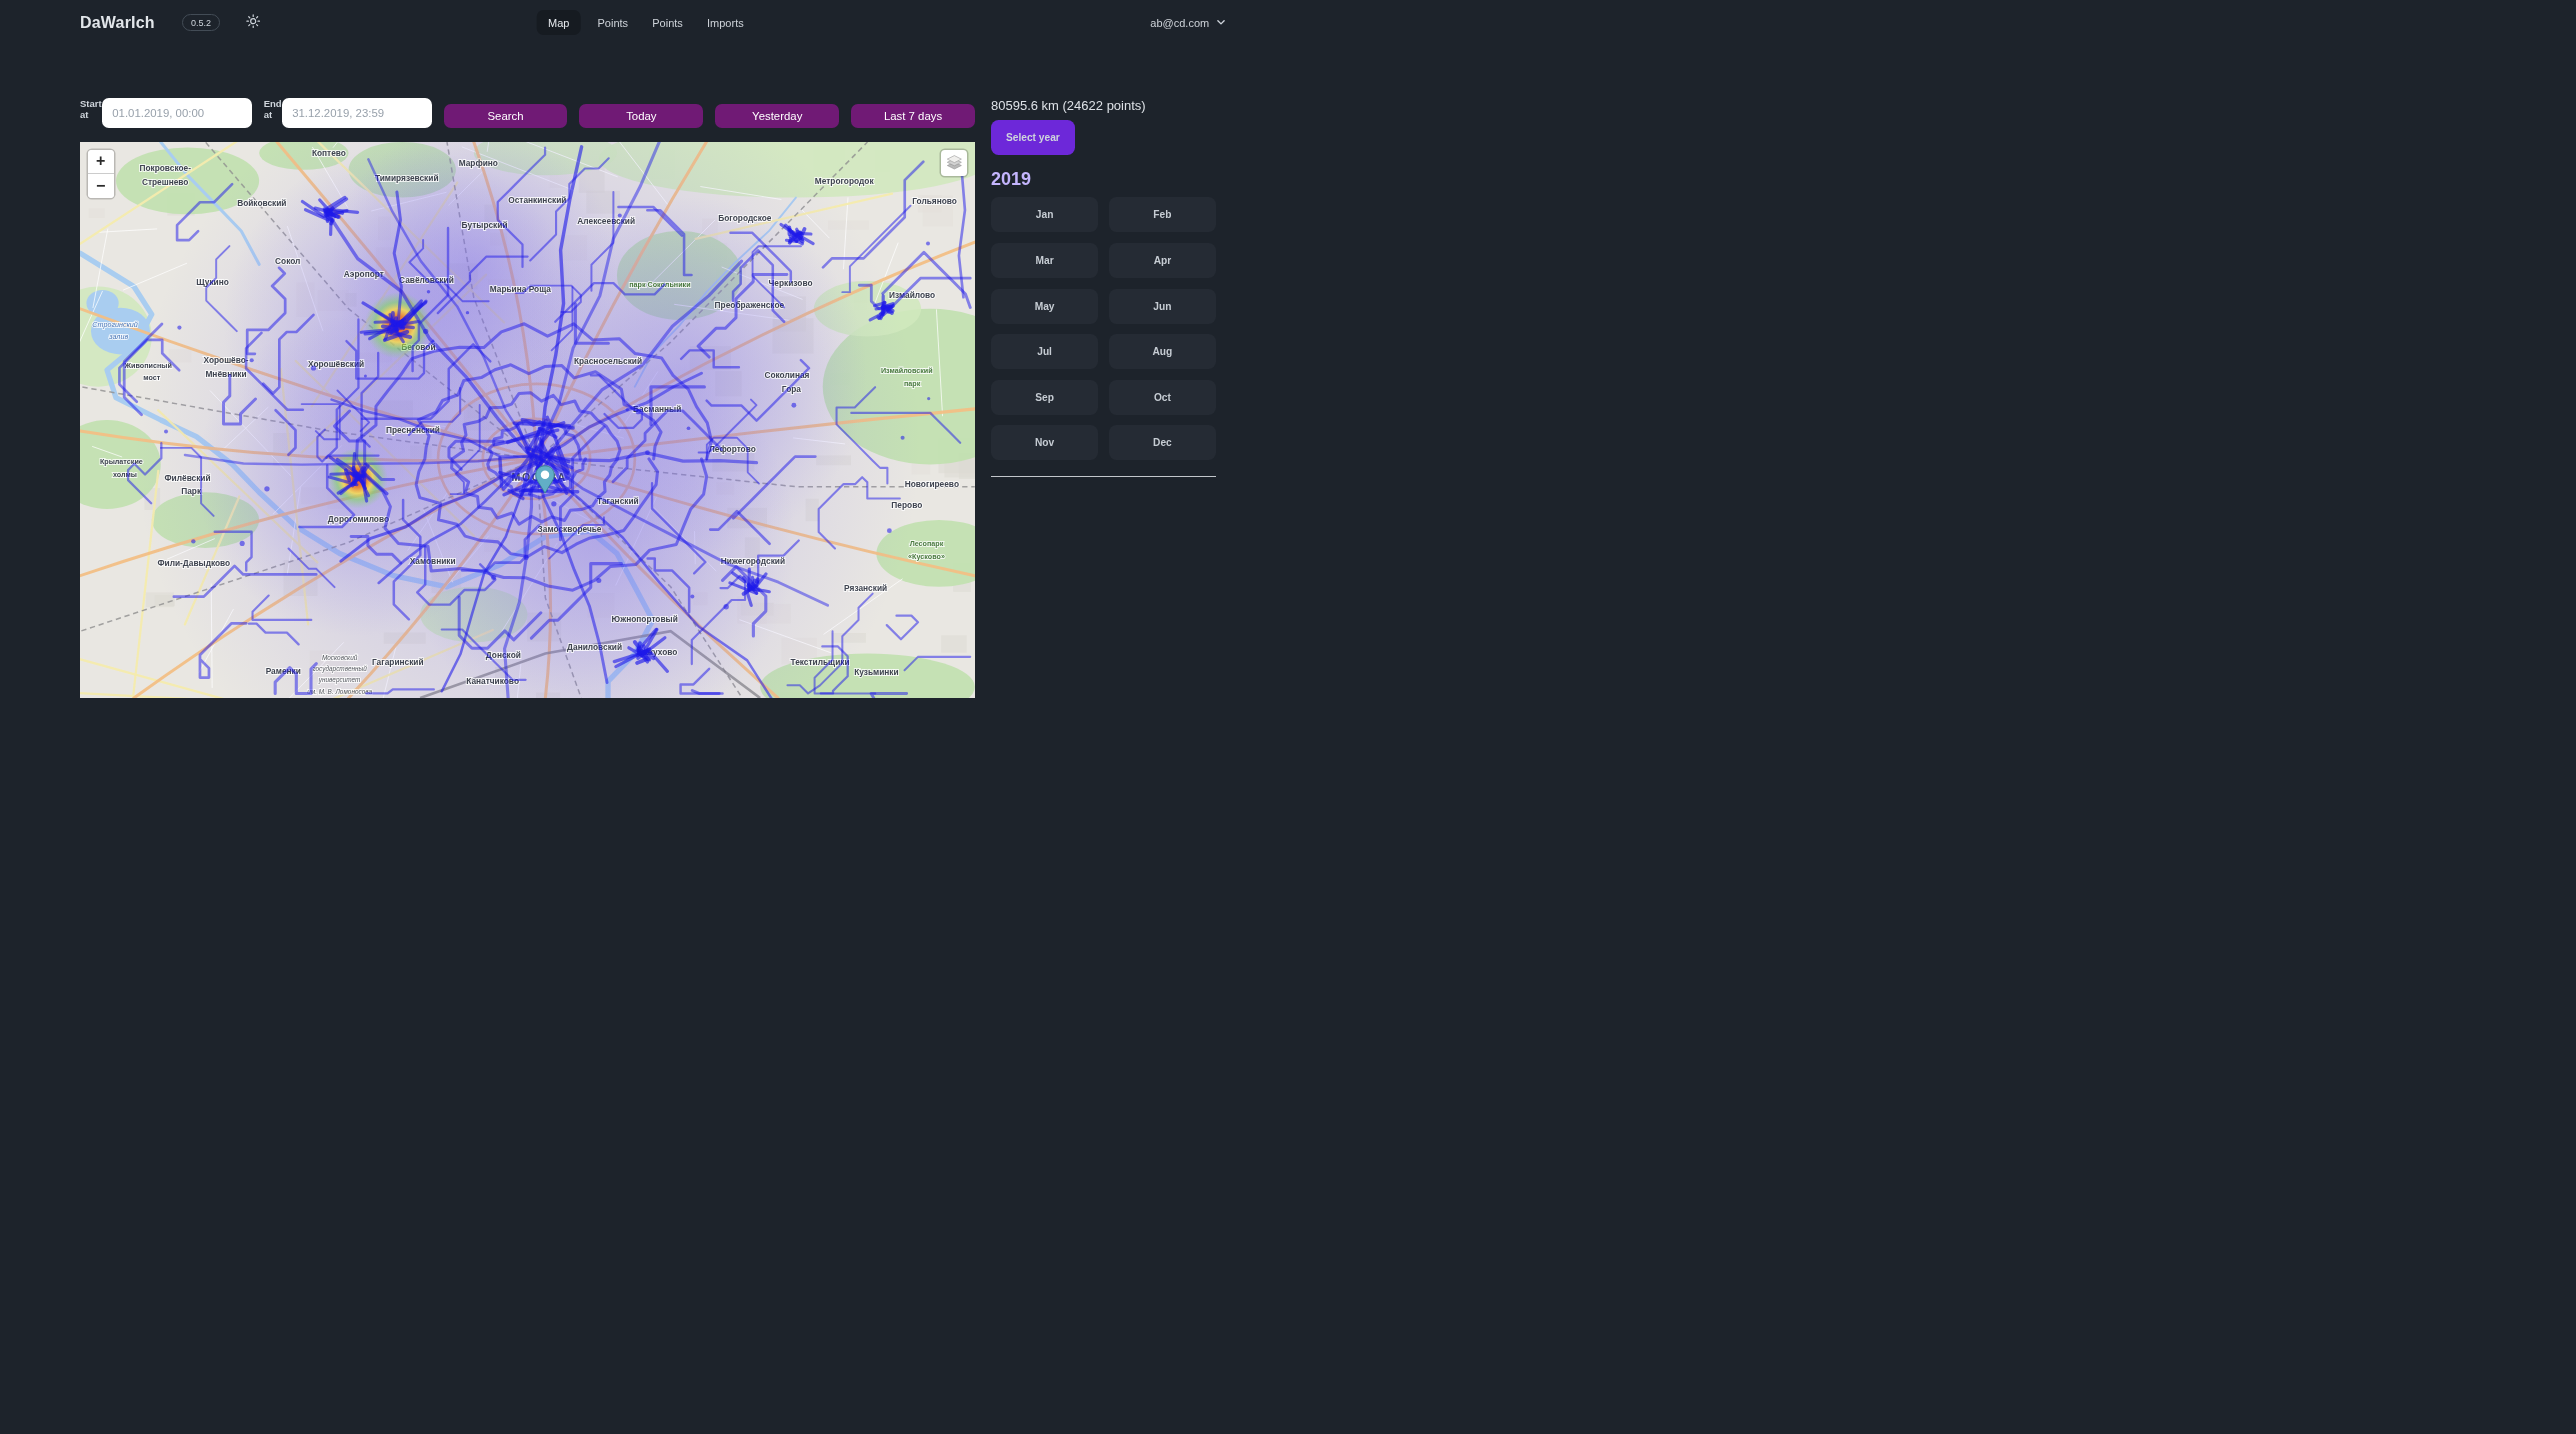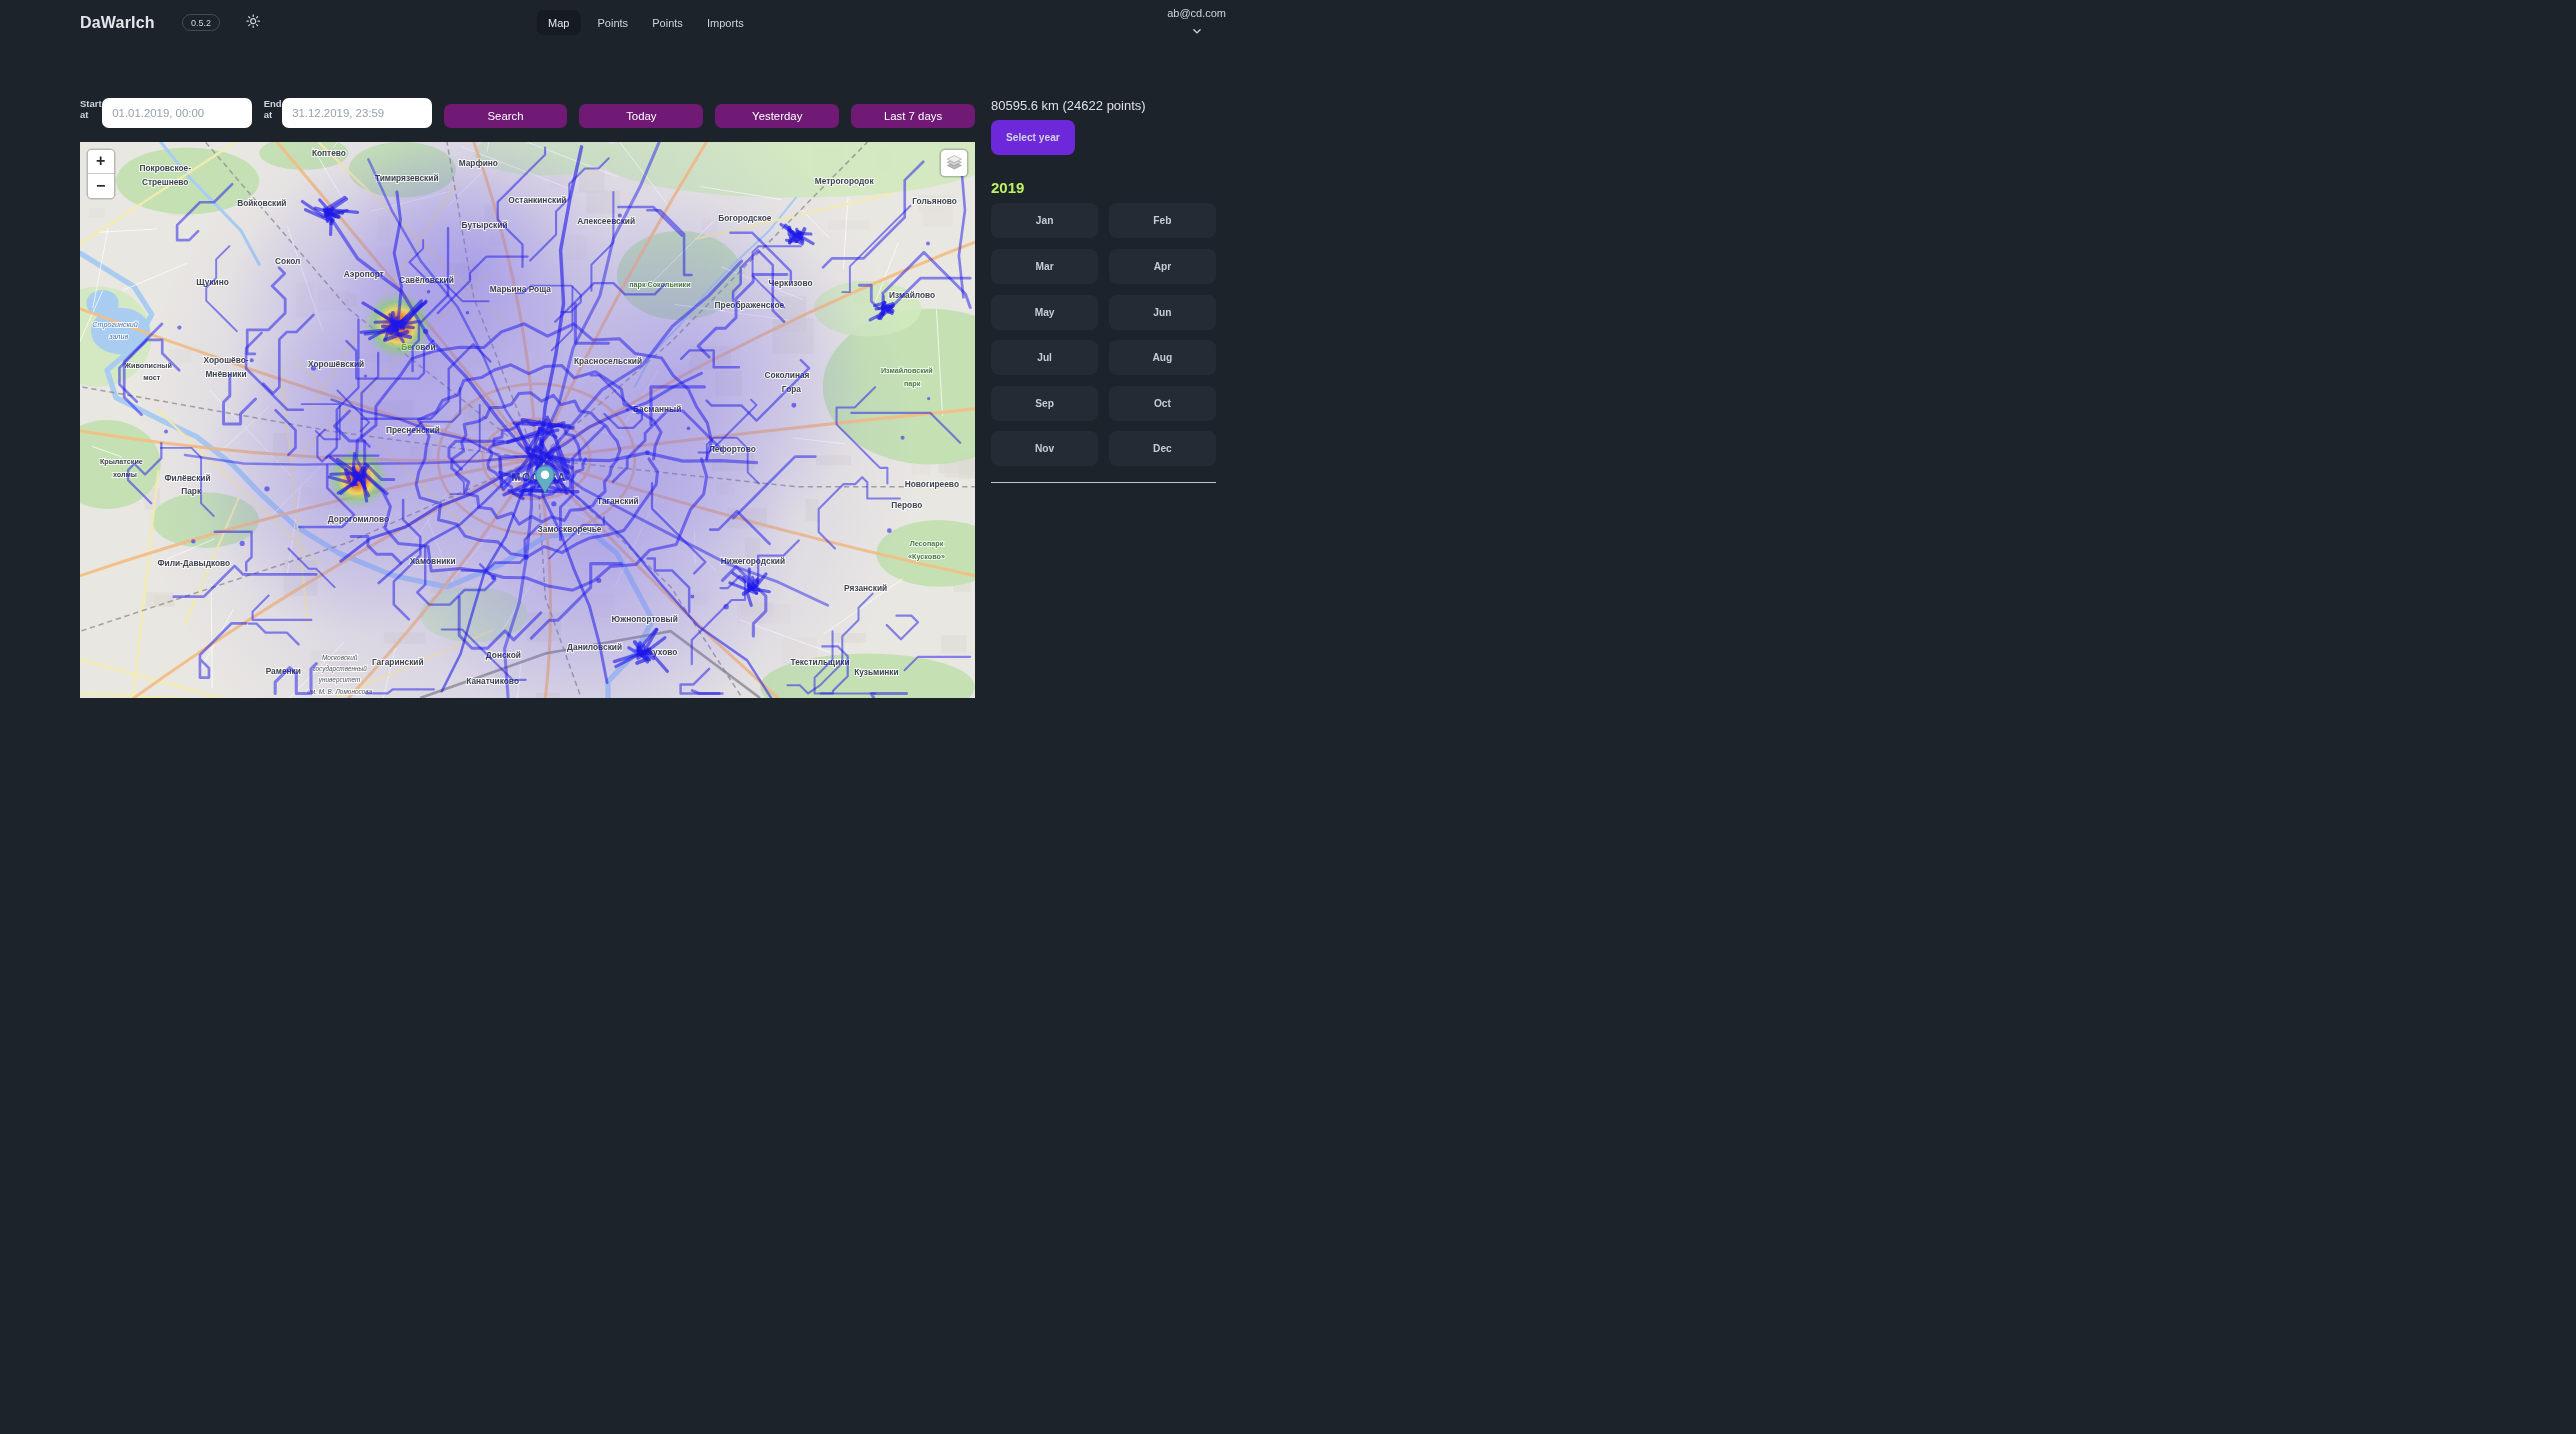--- a/index.html
+++ b/index.html
@@ -11,21 +11,21 @@
     overflow:hidden;
   }
   
   .nav { height:45px; display:flex; align-items:center; padding:0 62px 0 80px; position:relative; }
   .logo { font-size:16px; font-weight:700; color:#e2e6ea; letter-spacing:0.2px; }
   .badge { margin-left:27px; border:0.8px solid #434c56; border-radius:757px; padding:2.3px 8.3px; font-size:9px; color:#cfd5dc; }
   .theme-toggle { margin-left:26px; display:flex; align-items:center; cursor:pointer; }
   .tabs { position:absolute; left:50%; transform:translateX(-50%); display:flex; align-items:center; gap:9px; }
   .tab { font-size:11px; color:#ced3d9; padding:6px 7.6px; cursor:pointer; }
   .tab.active { background:#161b21; border-radius:6.8px; padding:6.8px 11.4px; color:#e6eaee; }
-  .user { margin-left:auto; display:flex; align-items:center; gap:6.8px; font-size:11px; color:#ced3d9; cursor:pointer;flex-direction:column; }
+  .user { margin-left:auto; display:flex; align-items:center; gap:6.8px; font-size:11px; color:#ced3d9; cursor:pointer; }
   
   .content { display:flex; gap:16px; padding:0 71px 0 80px; margin-top:53px; }
   .left-col { width:895px; flex:none; }
   .filters { display:flex; align-items:flex-end; gap:12px; margin-bottom:14.4px; }
   .fgroup { display:flex; flex-direction:row; }
   .fgroup label { font-size:9.5px; font-weight:700; color:#cfd5dc; margin-bottom:6px; }
   .date-input { width:150px; height:30px; border:none; border-radius:6.8px; background:#ffffff;
     color:#98a1ab; font-size:11.4px; padding:0 10.6px; font-family:"Liberation Sans",sans-serif; }
   .btn-primary { width:137px; height:24px; border:none; border-radius:6.8px; background:#701a75;
     color:#ffffff; font-size:11.4px; cursor:pointer; font-family:"Liberation Sans",sans-serif; }
@@ -47,21 +47,21 @@
   .leaflet-layers { position:absolute; right:7.6px; top:7.6px; width:26px; height:26px; background:#fff;
     border-radius:3.8px; box-shadow:0 0 0 1.5px rgba(0,0,0,.2); display:flex; align-items:center; justify-content:center;
     cursor:pointer; z-index:5; }
   .pin { position:absolute; transform:translate(-50%,-100%); z-index:4; }
   
   .sidebar { width:225px; flex:none; }
   .stats { font-size:13px; color:#dde1e6; line-height:15px; }
   .select-year { margin-top:6.8px; height:35px; padding:0 15px; background:#6d28d9; border:none;
     border-radius:7.6px; color:#cfd5dc; font-size:10.2px; font-weight:600; cursor:pointer;
     font-family:"Liberation Sans",sans-serif; }
-  .year-h { margin-top:24px; font-size:15px; font-weight:600; color:#bef264; }
+  .year-h { margin-top:14px; font-size:18px; font-weight:600; color:#c4b5fd; }
   .months { margin-top:7.6px; display:grid; grid-template-columns:repeat(2,1fr); gap:10.6px; }
   .month-btn { height:35px; background:#252b34; border:none; border-radius:7.6px; color:#c6ccd3;
     font-size:10.2px; font-weight:600; cursor:pointer; font-family:"Liberation Sans",sans-serif; }
   .divider { margin-top:16px; border-top:0.8px solid rgba(223,227,232,.85); }
 </style>
 </head>
 <body>
 
 <nav class="nav">
   <span class="logo">DaWarIch</span>

